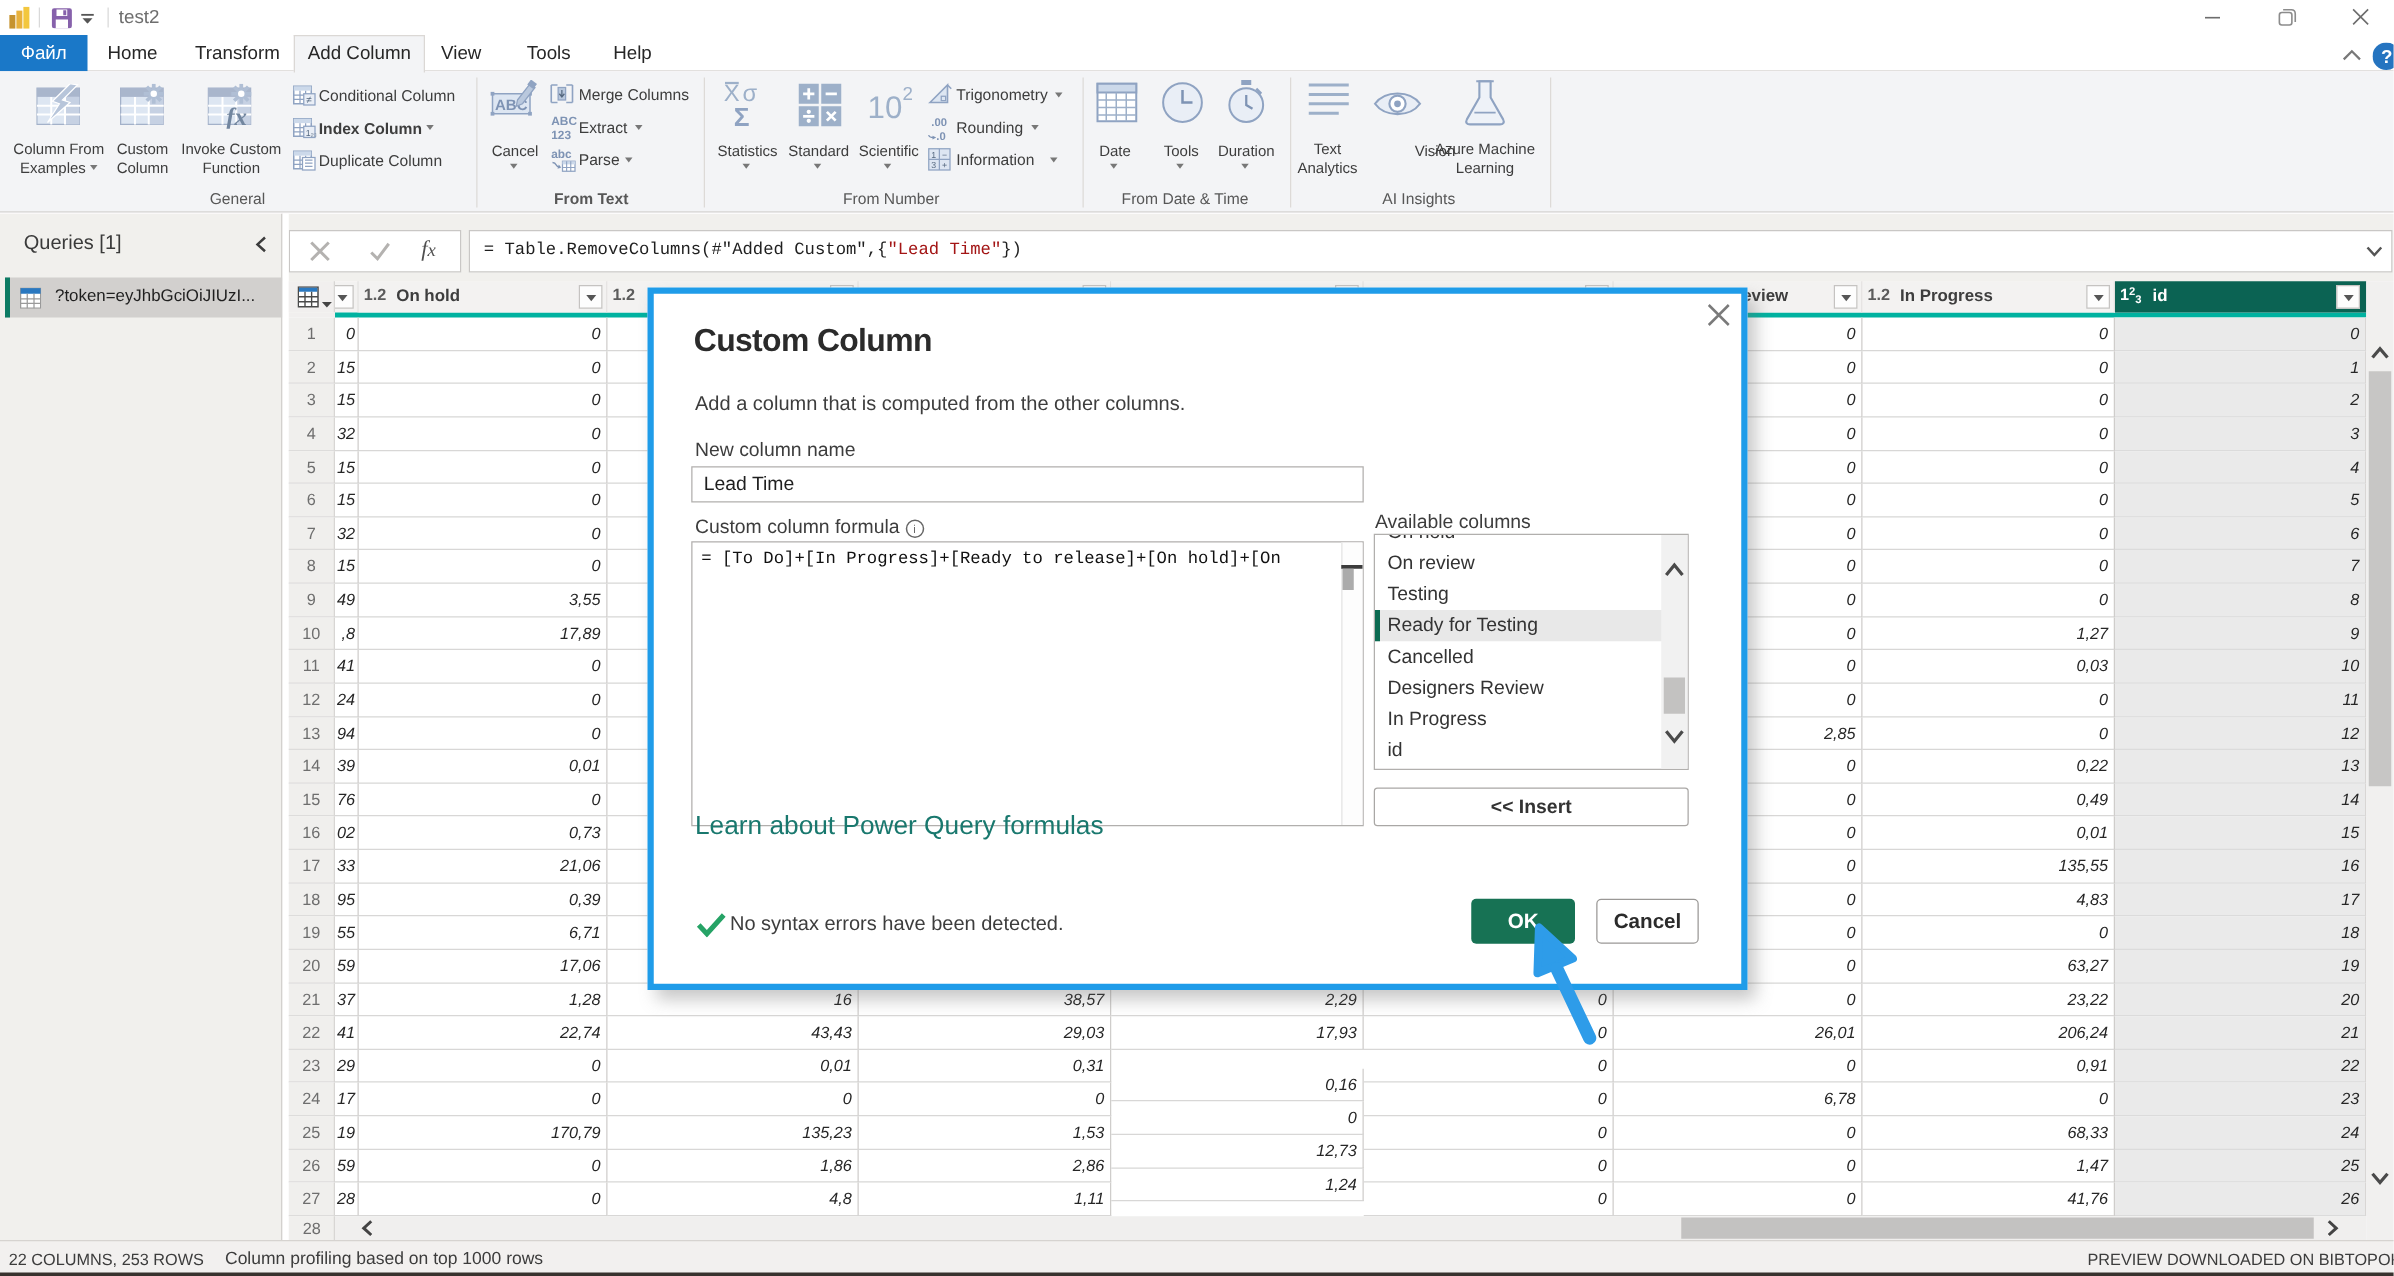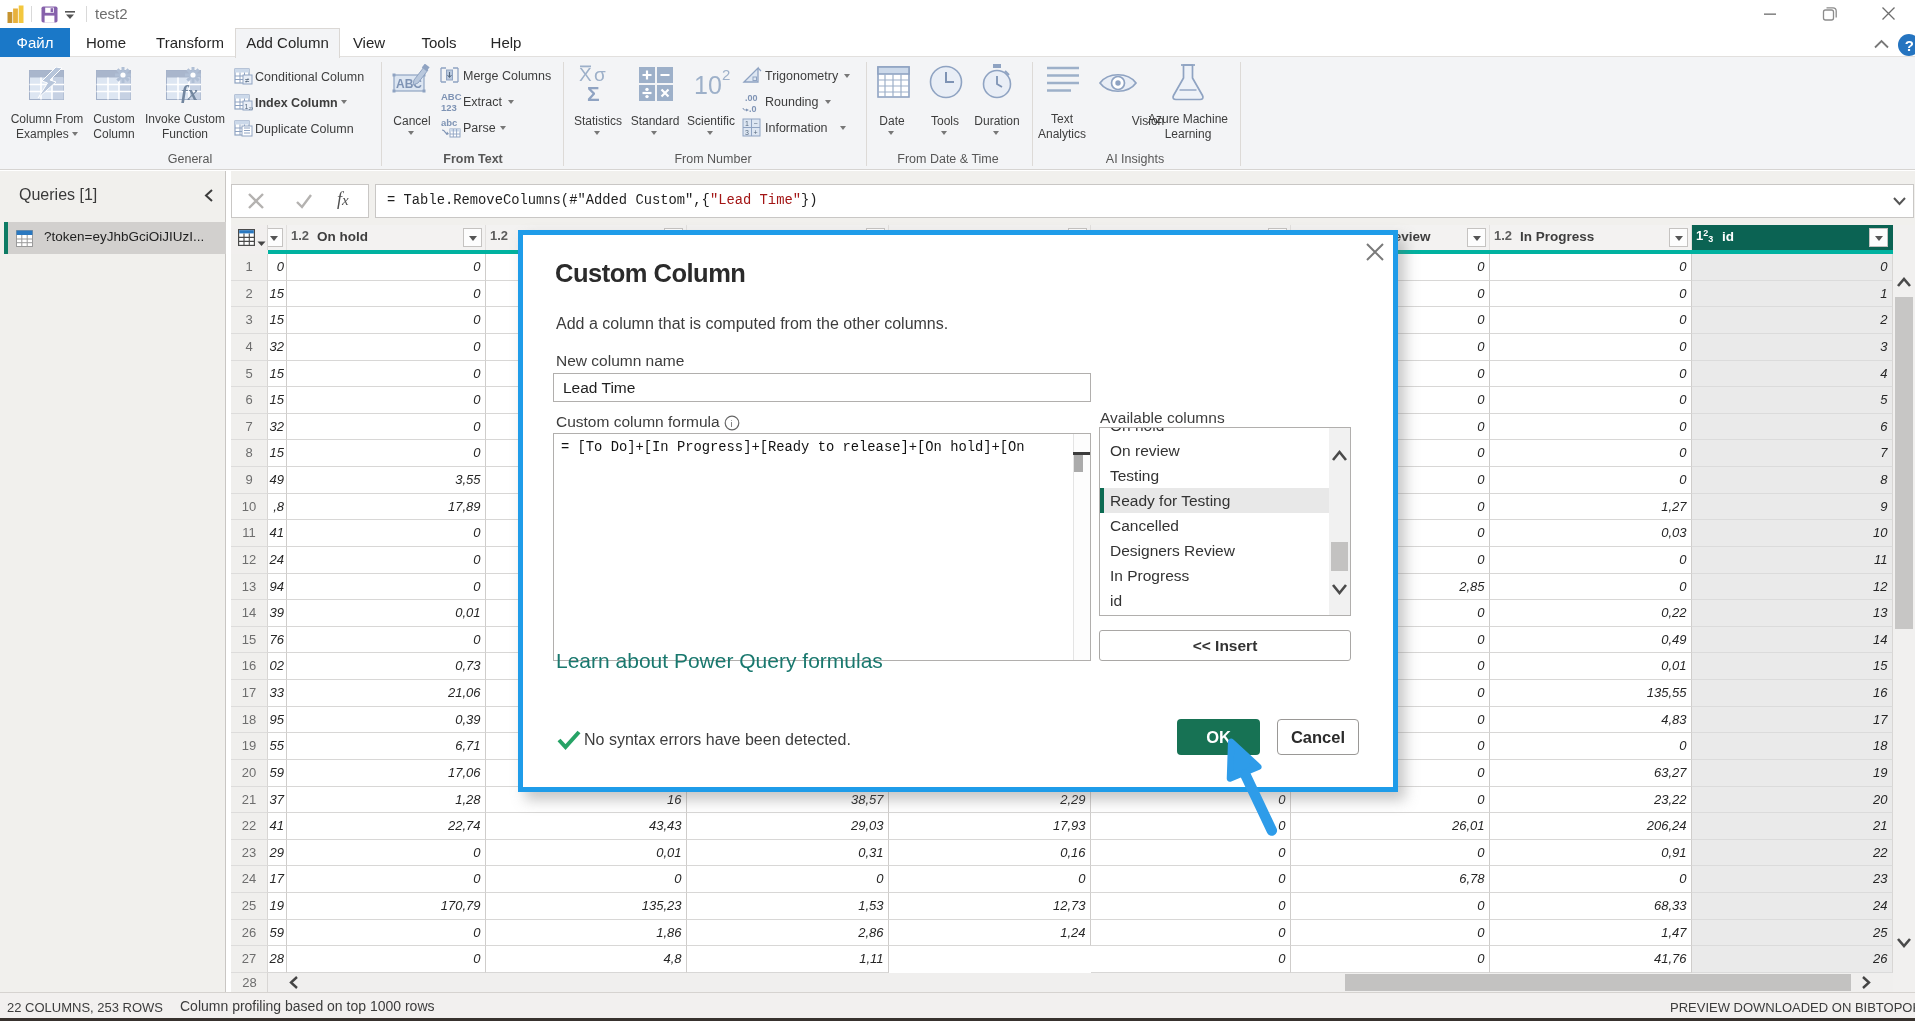--- a/index.html
+++ b/index.html
@@ -488,21 +488,21 @@
       <div class="cell" style="height:26.637px;line-height:25.637px;"></div>
       <div class="cell" style="height:26.637px;line-height:25.637px;"></div>
       <div class="cell" style="height:26.637px;line-height:25.637px;"></div>
       <div class="cell" style="height:26.637px;line-height:25.637px;"></div>
       <div class="cell" style="height:26.637px;line-height:25.637px;"></div>
       <div class="cell" style="height:26.637px;line-height:25.637px;"></div>
       <div class="cell" style="height:26.637px;line-height:25.637px;"></div>
       <div class="cell" style="height:26.637px;line-height:25.637px;"></div>
       <div class="cell" style="height:26.637px;line-height:25.637px;">2,29</div>
       <div class="cell" style="height:26.637px;line-height:25.637px;">17,93</div>
-      <div class="cell" style="height:26.637px;line-height:25.637px;">0,16</div>
+      <div class="cell" style="height:26.637px;line-height:25.637px;margin-top:15px;">0,16</div>
       <div class="cell" style="height:26.637px;line-height:25.637px;">0</div>
       <div class="cell" style="height:26.637px;line-height:25.637px;">12,73</div>
       <div class="cell" style="height:26.637px;line-height:25.637px;">1,24</div>
       <div class="cell" style="height:26.637px;line-height:25.637px;margin-top:40px;">17,9</div>
     </div>
 <div class="col" style="left:1091px;top:254px;width:200px;">
       <div class="cell" style="height:26.637px;line-height:25.637px;"></div>
       <div class="cell" style="height:26.637px;line-height:25.637px;"></div>
       <div class="cell" style="height:26.637px;line-height:25.637px;"></div>
       <div class="cell" style="height:26.637px;line-height:25.637px;"></div>

